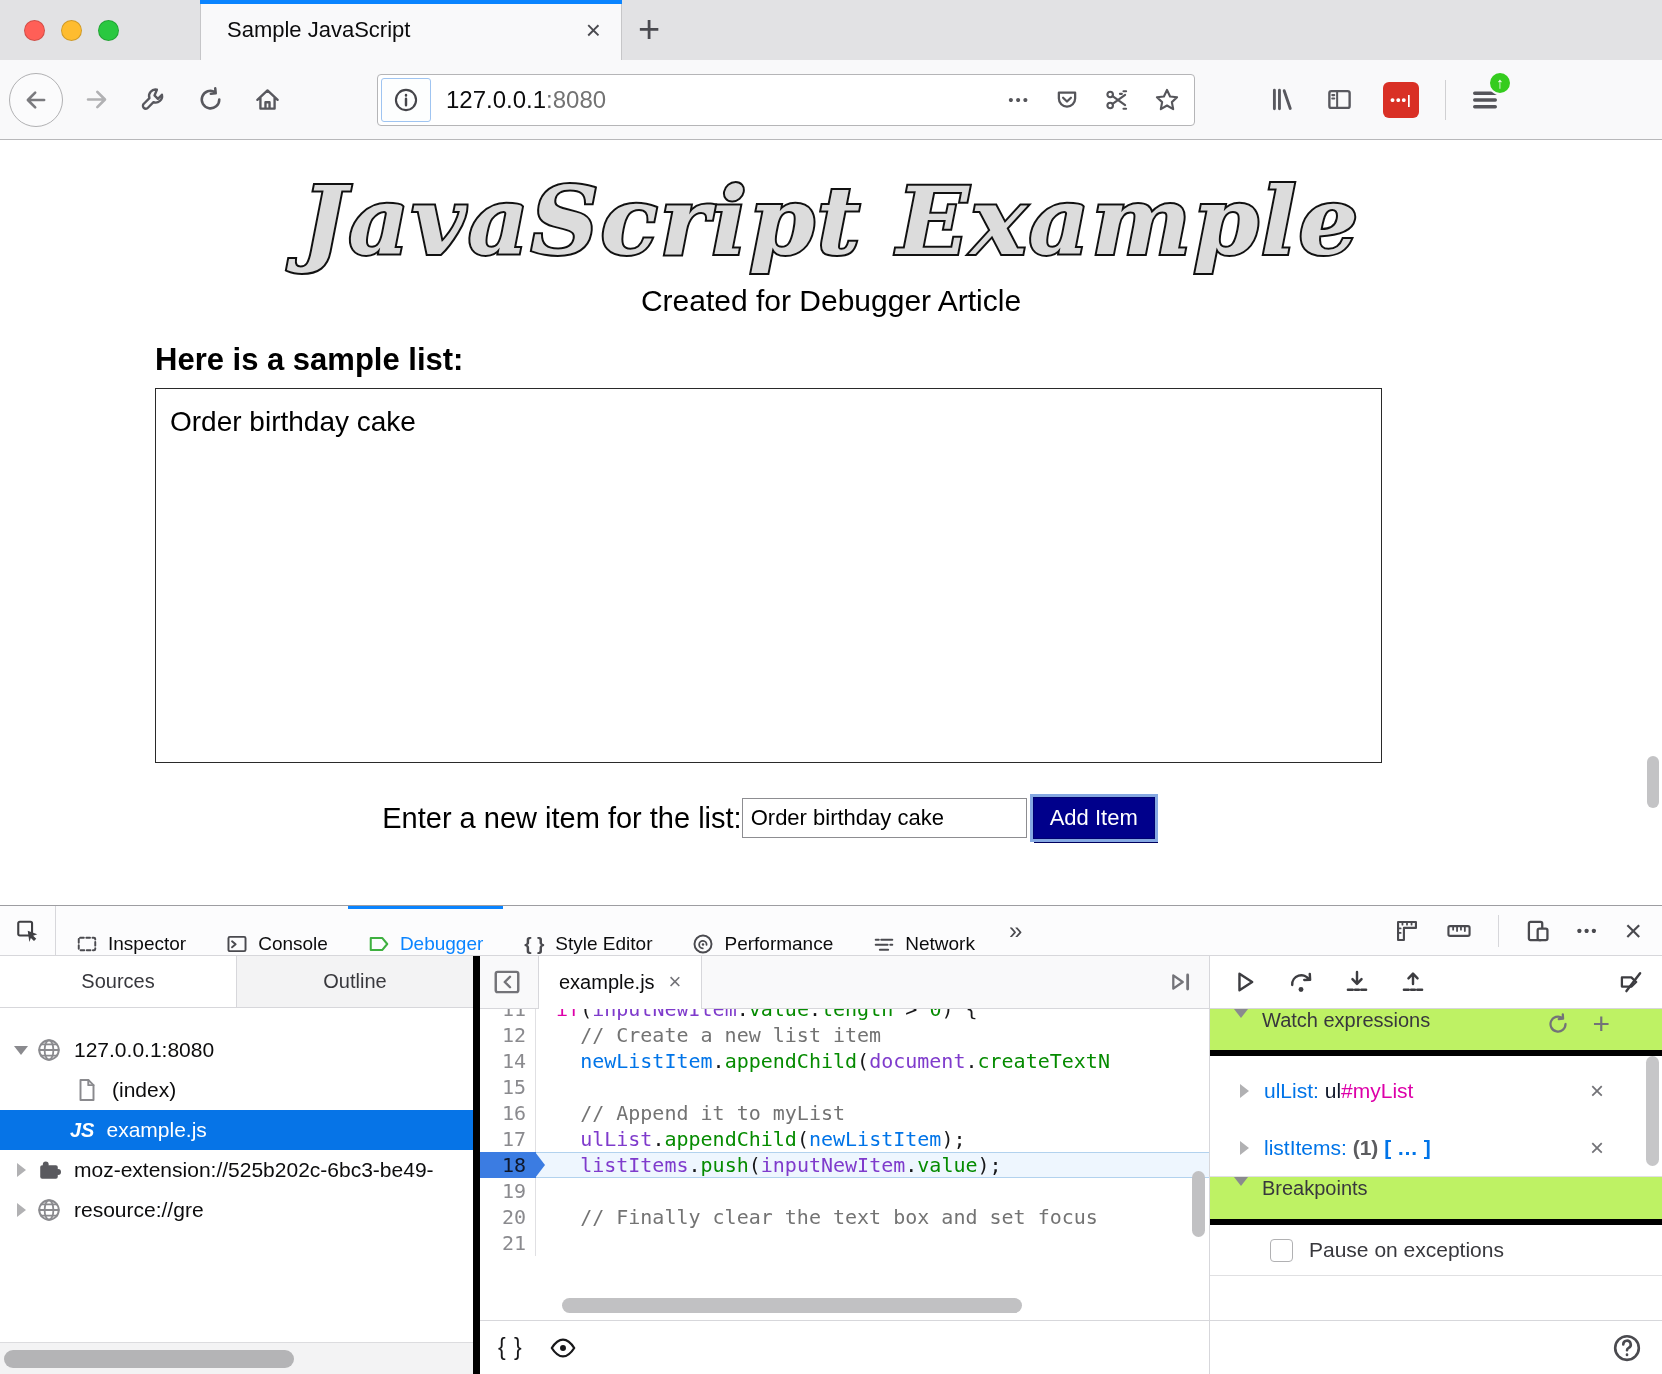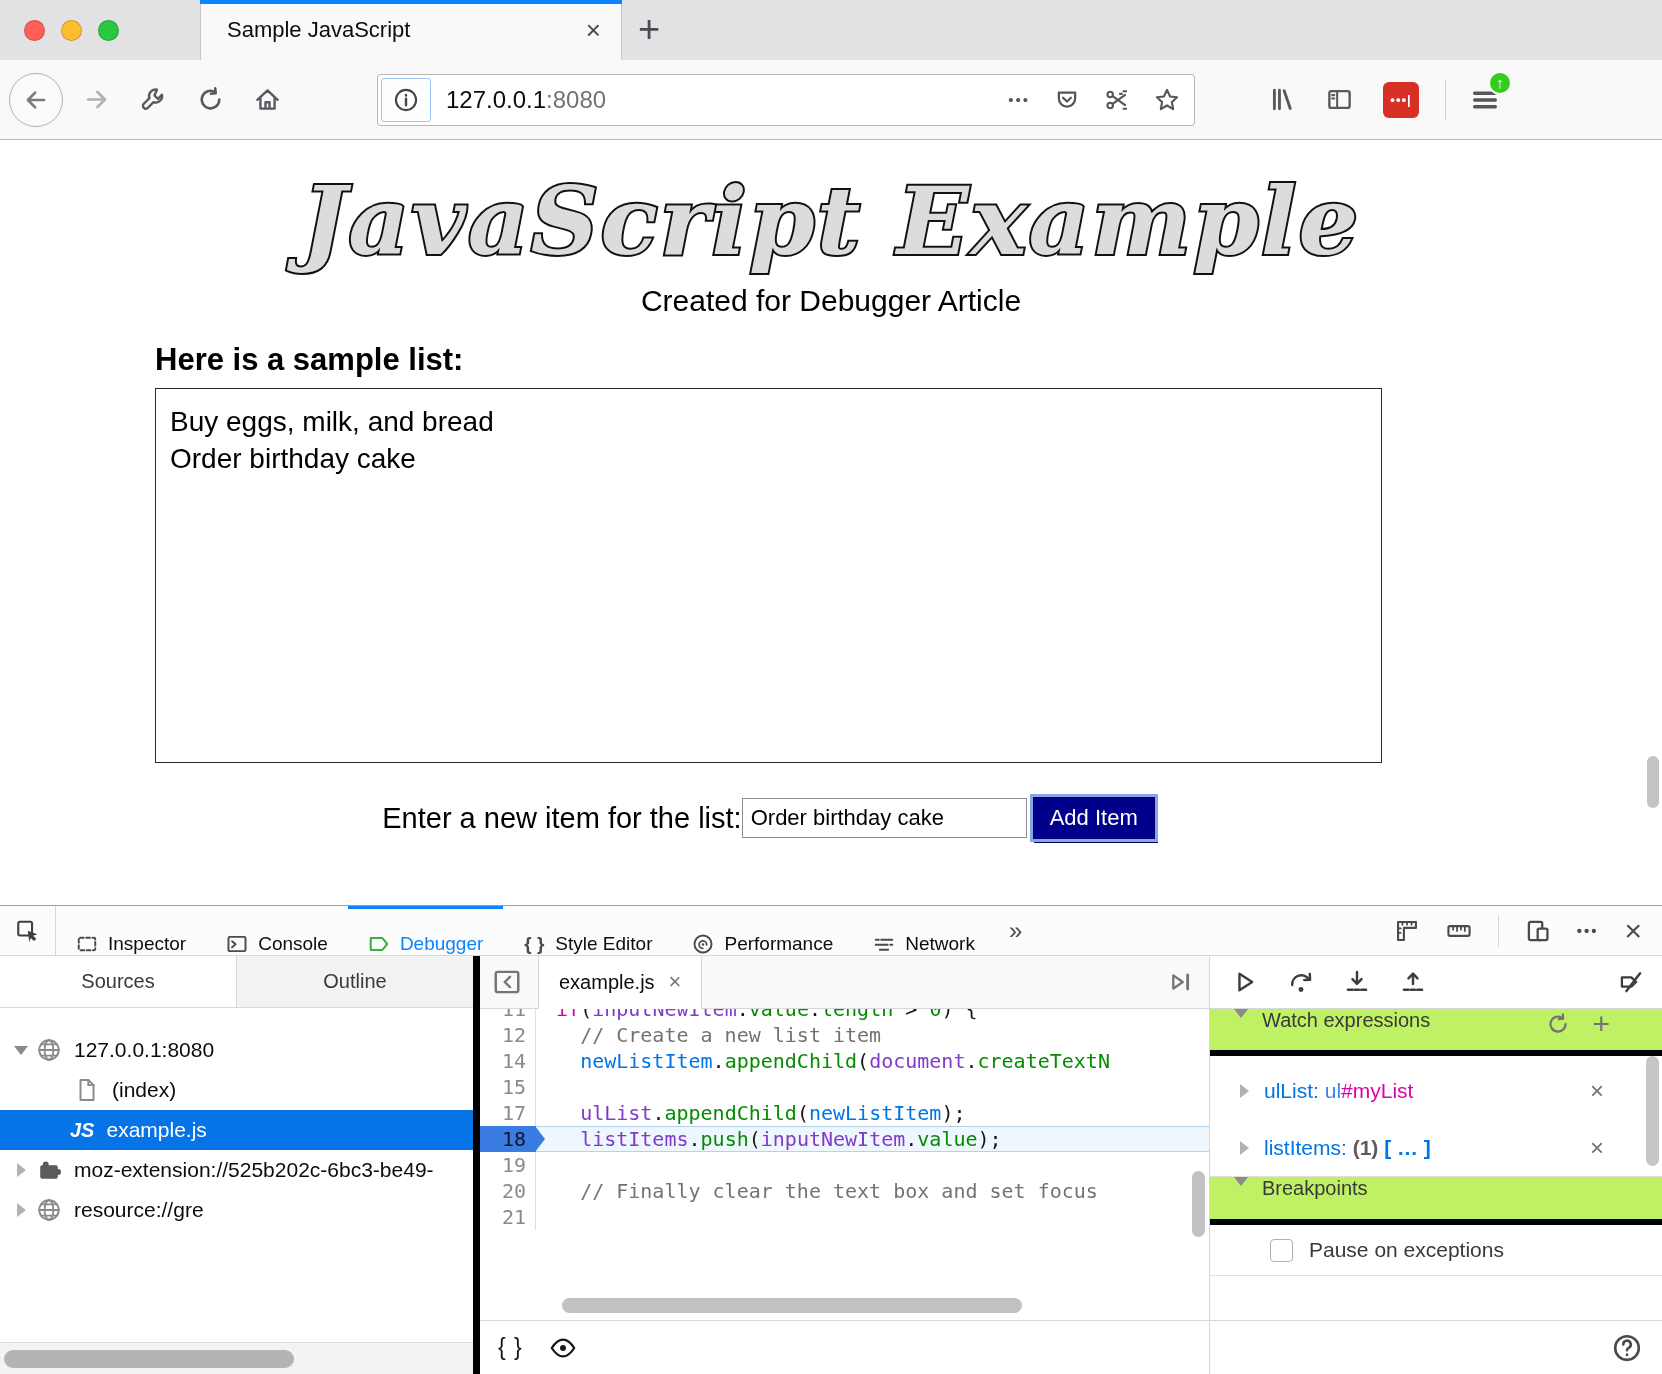--- a/index.html
+++ b/index.html
@@ -126,21 +126,21 @@
   .acc-header.bp-hdr{border-top:1px solid #e0e0e2;height:49px}
   .acc-title{margin-left:14px;font-size:20px;color:#38383d}
   .acc-actions{margin-left:auto;display:flex;align-items:center;gap:22px;margin-right:52px}
   .acc-actions .i{width:24px;height:24px;color:#737378}
   .acc-plus{font-size:30px;font-weight:200;color:#737378;line-height:1}
   .watch-rows{padding-top:6px}
   .wrow{height:57px;display:flex;align-items:center;padding-left:24px;font-size:21px}
   .wrow .chev{width:20px;display:flex;justify-content:center}
   .wrow .wtext{margin-left:10px;white-space:nowrap}
   .wrow .wclose{margin-left:auto;margin-right:58px;font-size:24px;color:#737378}
-  .ws-lbl{color:#0074e8}.ws-tag{color:#3b82f6}.ws-id{color:#dd00a9}
+  .ws-lbl{color:#0074e8}.ws-tag{color:#0f172a}.ws-id{color:#dd00a9}
   .ws-cnt{color:#5c5c5f;font-weight:bold}.ws-arr{color:#0074e8;font-weight:bold}
   .pause-row{height:51px;display:flex;align-items:center;border-bottom:1px solid #e0e0e2;padding-left:60px}
   .checkbox{width:23px;height:23px;border:1.5px solid #b1b1b3;border-radius:4px;background:#fff}
   .pause-label{margin-left:16px;font-size:21px;color:#38383d}
   .rp-footer{position:absolute;left:0;right:0;bottom:0;height:54px;border-top:1px solid #d7d7db;background:#fff;display:flex;align-items:center;justify-content:flex-end}
   .help-btn{width:30px;height:30px;color:#4a4a4f;margin-right:20px}
   .rp-vthumb{position:absolute;right:3px;top:100px;width:13px;height:110px;border-radius:7px;background:#c6c6c8}
 </style>
 </head>
 <body>
@@ -243,21 +243,20 @@
       </div>
     </div>
   </div>
 
   <div class="content">
     <div class="script-title">JavaScript Example</div>
     <div class="subtitle">Created for Debugger Article</div>
     <div class="pagewrap">
       <div class="list-heading">Here is a sample list:</div>
       <div class="listbox">
-          <div>Buy eggs, milk, and bread</div>
           <div>Order birthday cake</div>
         </div>
       <div class="addrow">
         <label>Enter a new item for the list:</label>
         <input class="additem-input" value="Order birthday cake" style="">
         <button class="additem-btn">Add Item</button>
       </div>
     </div>
   </div>
   <div class="page-vscroll"></div>
@@ -444,20 +443,24 @@
               </div>
               <div class="cline">
                 <div class="gut">14</div>
                 <div class="lnc"><span class="tk-t">   </span><span class="tk-d">newListItem</span><span class="tk-t">.</span><span class="tk-p">appendChild</span><span class="tk-t">(</span><span class="tk-v">document</span><span class="tk-t">.</span><span class="tk-p">createTextN</span></div>
               </div>
               <div class="cline">
                 <div class="gut">15</div>
                 <div class="lnc"></div>
               </div>
               <div class="cline">
+                <div class="gut">16</div>
+                <div class="lnc"><span class="tk-t">   </span><span class="tk-c">// Append it to myList</span></div>
+              </div>
+              <div class="cline">
                 <div class="gut">17</div>
                 <div class="lnc"><span class="tk-t">   </span><span class="tk-v">ulList</span><span class="tk-t">.</span><span class="tk-p">appendChild</span><span class="tk-t">(</span><span class="tk-d">newListItem</span><span class="tk-t">);</span></div>
               </div>
               <div class="cline cur">
                 <div class="gut bp">18</div>
                 <div class="lnc"><span class="tk-t">   </span><span class="tk-v">listItems</span><span class="tk-t">.</span><span class="tk-p">push</span><span class="tk-t">(</span><span class="tk-v">inputNewItem</span><span class="tk-t">.</span><span class="tk-p">value</span><span class="tk-t">);</span></div>
               </div>
               <div class="cline">
                 <div class="gut">19</div>
                 <div class="lnc"></div>

